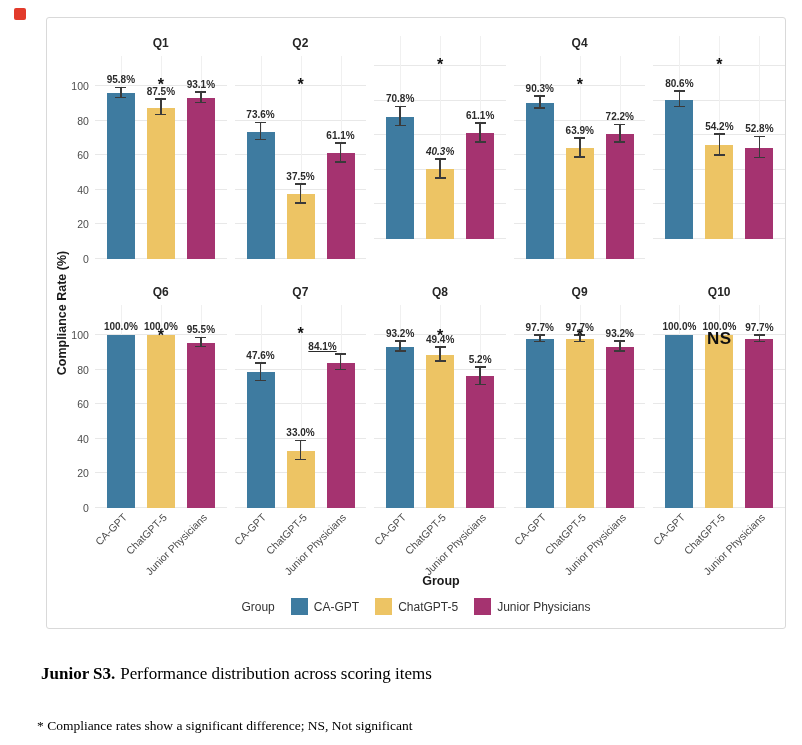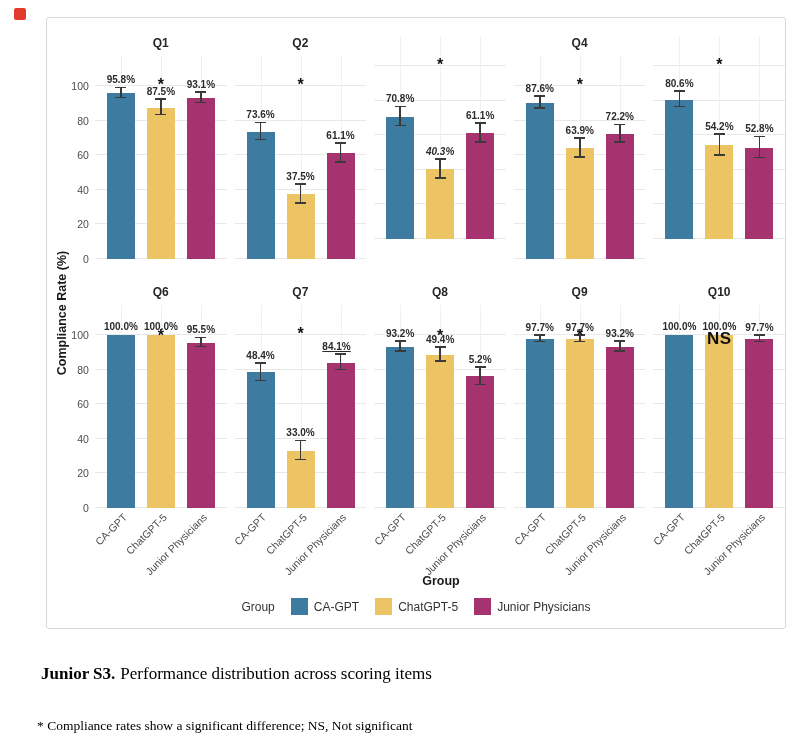--- a/index.html
+++ b/index.html
@@ -163,21 +163,21 @@
             <div class="hgrid" style="bottom: 103.8px;"></div>
             <div class="hgrid" style="bottom: 138.4px;"></div>
             <div class="hgrid" style="bottom: 173px;"></div>
             <div class="vgrid" style="left: 26px;"></div>
             <div class="vgrid" style="left: 66px;"></div>
             <div class="vgrid" style="left: 106px;"></div>
             <div class="bar" style="left: 12px; height: 156.219px; background: rgb(62, 123, 160);"></div>
             <div class="err-line" style="left: 25.25px; bottom: 150.164px; height: 12.11px;"></div>
             <div class="err-cap" style="left: 20.5px; bottom: 150.164px;"></div>
             <div class="err-cap" style="left: 20.5px; bottom: 162.274px;"></div>
-            <div class="value-label" style="left: 26px; bottom: 165.274px;">87.6%</div>
+            <div class="value-label" style="left: 26px; bottom: 165.274px;">90.3%</div>
             <div class="bar" style="left: 52px; height: 110.547px; background: rgb(237, 196, 100);"></div>
             <div class="err-line" style="left: 65.25px; bottom: 101.032px; height: 19.03px;"></div>
             <div class="err-cap" style="left: 60.5px; bottom: 101.032px;"></div>
             <div class="err-cap" style="left: 60.5px; bottom: 120.062px;"></div>
             <div class="value-label" style="left: 66px; bottom: 123.062px;">63.9%</div>
             <div class="bar" style="left: 92px; height: 124.906px; background: rgb(165, 51, 112);"></div>
             <div class="err-line" style="left: 105.25px; bottom: 116.256px; height: 17.3px;"></div>
             <div class="err-cap" style="left: 100.5px; bottom: 116.256px;"></div>
             <div class="err-cap" style="left: 100.5px; bottom: 133.556px;"></div>
             <div class="value-label" style="left: 106px; bottom: 136.556px;">72.2%</div>
@@ -263,31 +263,31 @@
             <div class="hgrid" style="bottom: 103.8px;"></div>
             <div class="hgrid" style="bottom: 138.4px;"></div>
             <div class="hgrid" style="bottom: 173px;"></div>
             <div class="vgrid" style="left: 26px;"></div>
             <div class="vgrid" style="left: 66px;"></div>
             <div class="vgrid" style="left: 106px;"></div>
             <div class="bar" style="left: 12px; height: 135.632px; background: rgb(62, 123, 160);"></div>
             <div class="err-line" style="left: 25.25px; bottom: 126.982px; height: 17.3px;"></div>
             <div class="err-cap" style="left: 20.5px; bottom: 126.982px;"></div>
             <div class="err-cap" style="left: 20.5px; bottom: 144.282px;"></div>
-            <div class="value-label" style="left: 26px; bottom: 147.282px;">48.4%</div>
+            <div class="value-label" style="left: 26px; bottom: 147.282px;">47.6%</div>
             <div class="bar" style="left: 52px; height: 57.09px; background: rgb(237, 196, 100);"></div>
             <div class="err-line" style="left: 65.25px; bottom: 47.575px; height: 19.03px;"></div>
             <div class="err-cap" style="left: 60.5px; bottom: 47.575px;"></div>
             <div class="err-cap" style="left: 60.5px; bottom: 66.605px;"></div>
             <div class="value-label" style="left: 66px; bottom: 69.605px;">33.0%</div>
             <div class="bar" style="left: 92px; height: 145.493px; background: rgb(165, 51, 112);"></div>
             <div class="err-line" style="left: 105.25px; bottom: 137.708px; height: 15.57px;"></div>
             <div class="err-cap" style="left: 100.5px; bottom: 137.708px;"></div>
             <div class="err-cap" style="left: 100.5px; bottom: 153.278px;"></div>
-            <div class="value-label" style="left: 102px; bottom: 156.278px; text-decoration: underline;">84.1%</div>
+            <div class="value-label" style="left: 88px; bottom: 156.278px; text-decoration: underline;">84.1%</div>
             <div class="sig sig-star" style="left: 66px; bottom: 166.08px;">*</div>
           </div>
           <div class="xlabels">
             <span class="x-tick-label" style="right: 106px;">CA-GPT</span>
             <span class="x-tick-label" style="right: 66px;">ChatGPT-5</span>
             <span class="x-tick-label" style="right: 26px;">Junior Physicians</span>
           </div>
         </div>
         <div class="facet">
           <div class="facet-title">Q8</div>

